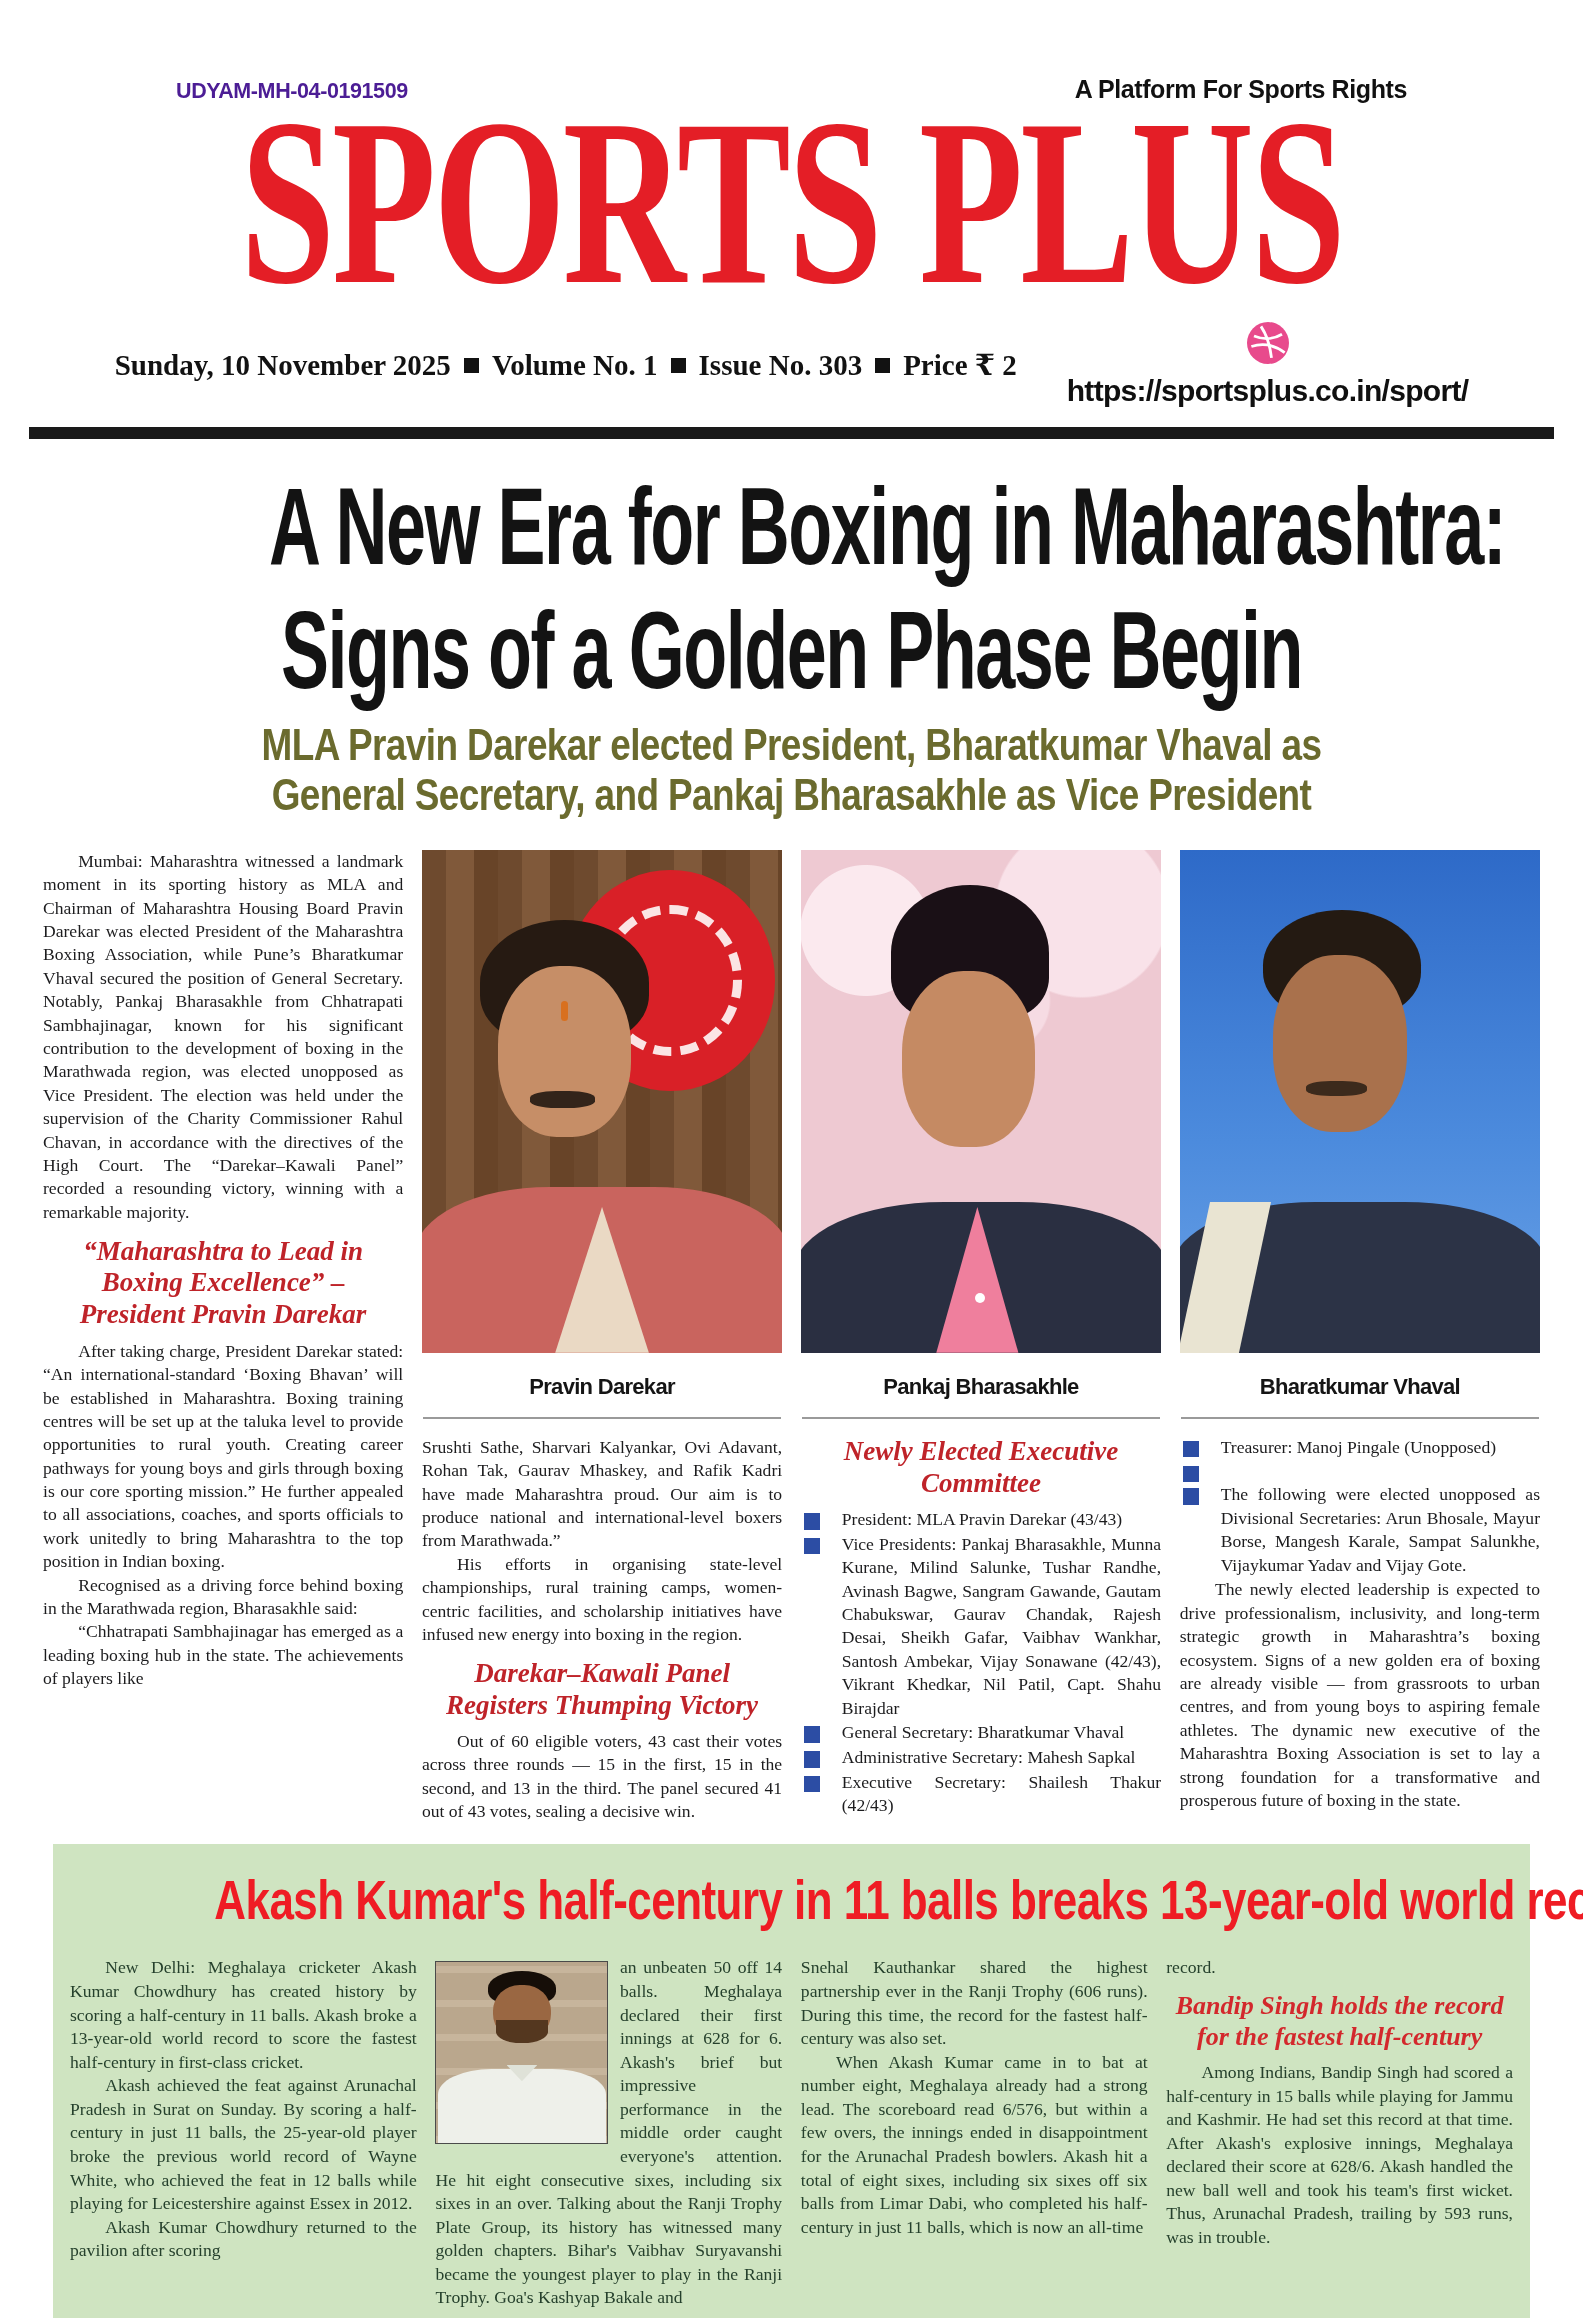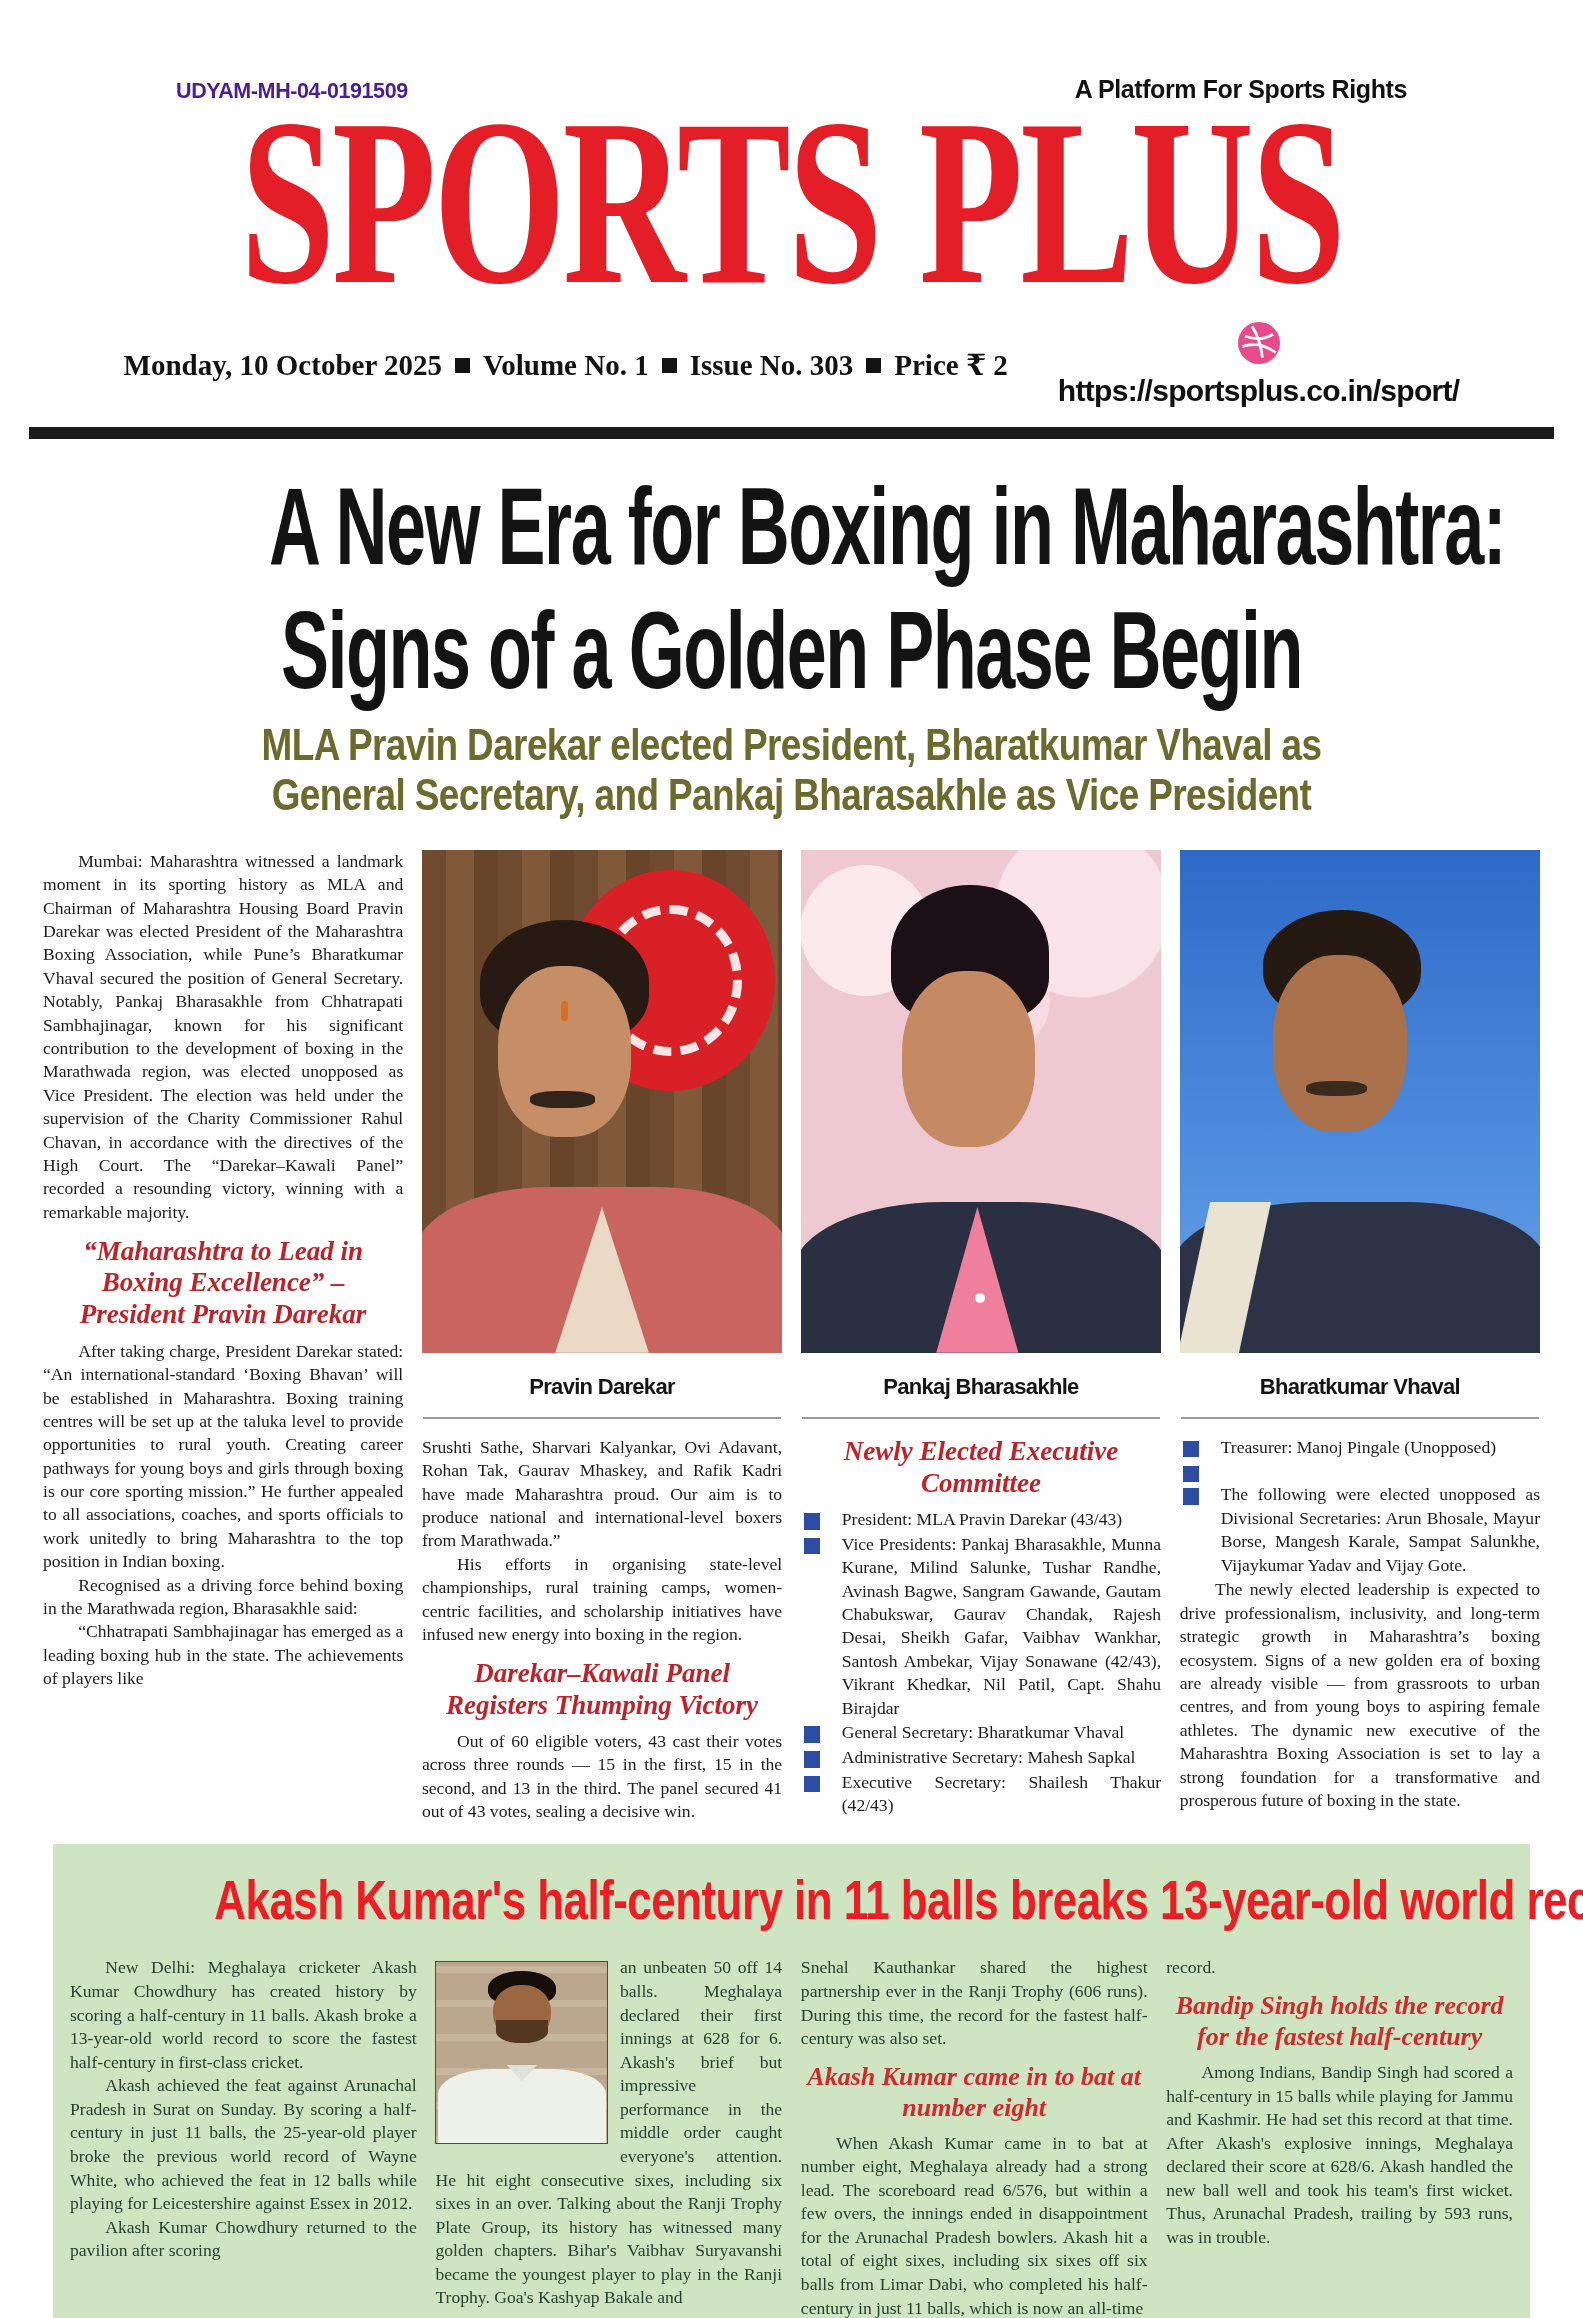--- a/index.html
+++ b/index.html
@@ -83,21 +83,21 @@
 </head>
 <body>
 
 <header>
   <div class="toprow">
     <span class="udyam">UDYAM-MH-04-0191509</span>
     <span class="tagline">A Platform For Sports Rights</span>
   </div>
   <h1 class="paper-title">SPORTS PLUS</h1>
   <div class="dateline">
-    <span class="seg">Monday, 10 October 2025</span>
+    <span class="seg">Sunday, 10 November 2025</span>
     <span class="sq"></span>
     <span class="seg">Volume No. 1</span>
     <span class="sq"></span>
     <span class="seg">Issue No. 303</span>
     <span class="sq"></span>
     <span class="seg">Price ₹ 2</span>
     <span class="urlwrap">
       <svg viewBox="0 0 24 24" width="42" height="42" aria-hidden="true">
           <circle cx="12" cy="12" r="12" fill="#e84a8c"></circle>
           <g stroke="#ffffff" stroke-width="1.6" fill="none">
@@ -225,21 +225,20 @@
         <div class="face"></div>
         <div class="beard"></div>
         <div class="torso"></div>
         <div class="collar"></div>
       </div>
       <p class="ni">an unbeaten 50 off 14 balls. Meghalaya declared their first innings at 628 for 6. Akash's brief but impressive performance in the middle order caught everyone's attention. He hit eight consecutive sixes, including six sixes in an over. Talking about the Ranji Trophy Plate Group, its history has witnessed many golden chapters. Bihar's Vaibhav Suryavanshi became the youngest player to play in the Ranji Trophy. Goa's Kashyap Bakale and</p>
     </div>
 
     <div>
       <p class="ni">Snehal Kauthankar shared the highest partnership ever in the Ranji Trophy (606 runs). During this time, the record for the fastest half-century was also set.</p>
-      <h4 class="gredhead">Akash Kumar came in to bat at number eight</h4>
       <p>When Akash Kumar came in to bat at number eight, Meghalaya already had a strong lead. The scoreboard read 6/576, but within a few overs, the innings ended in disappointment for the Arunachal Pradesh bowlers. Akash hit a total of eight sixes, including six sixes off six balls from Limar Dabi, who completed his half-century in just 11 balls, which is now an all-time</p>
     </div>
 
     <div>
       <p class="ni">record.</p>
       <h4 class="gredhead">Bandip Singh holds the record for the fastest half-century</h4>
       <p>Among Indians, Bandip Singh had scored a half-century in 15 balls while playing for Jammu and Kashmir. He had set this record at that time. After Akash's explosive innings, Meghalaya declared their score at 628/6. Akash handled the new ball well and took his team's first wicket. Thus, Arunachal Pradesh, trailing by 593 runs, was in trouble.</p>
     </div>
 
   </div>

